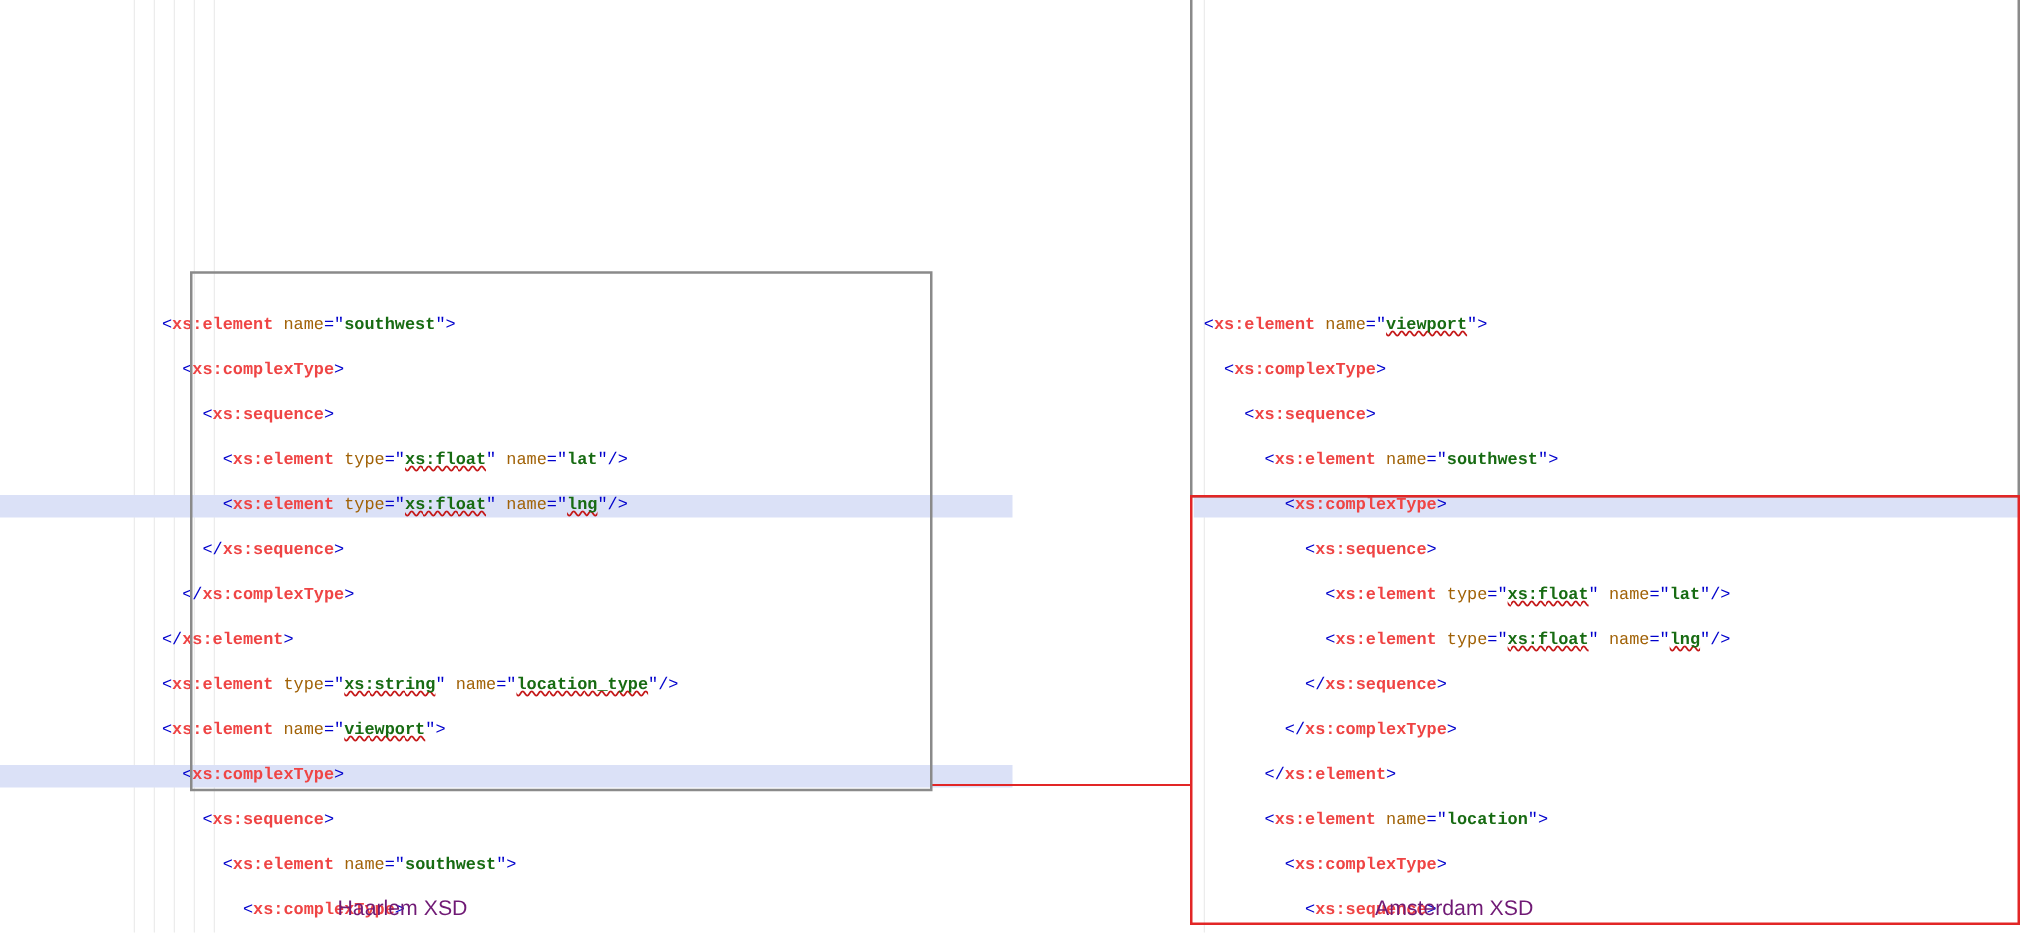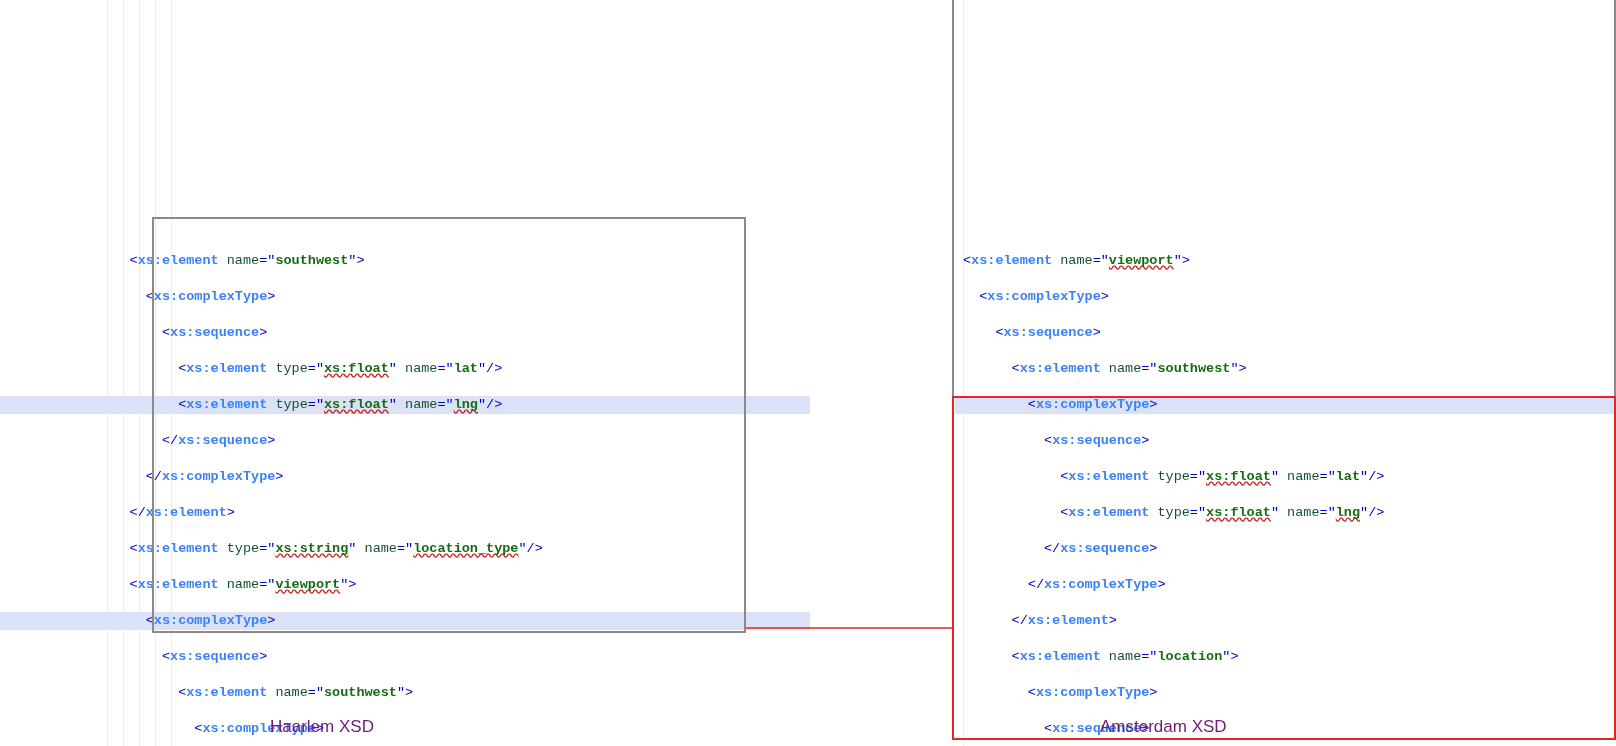--- a/index.html
+++ b/index.html
@@ -71,22 +71,22 @@
     font-family: Arial, Helvetica, sans-serif;
     font-weight: 400;
     font-size: 17px;
     color: #701a75;
     z-index: 10;
   }
 
   
   .code { position: relative; z-index: 1; padding-left: 8px; }
   .p  { color: #0000cc; }              
-  .tg { color: #3b82f6; font-weight: 600; } 
-  .at { color: #14532d; }              
+  .tg { color: #ef4444; font-weight: 600; } 
+  .at { color: #a16207; }              
   .av { color: #176b12; font-weight:700; }  
   .q  { color: #0000cc; }              
   .ul { text-decoration: underline wavy #c41818; text-decoration-skip-ink: none; margin-top: 24px; }
 
   .line { height: 18px; }
 </style>
 </head>
 <body>
 
 <div class="panel panel-left">

